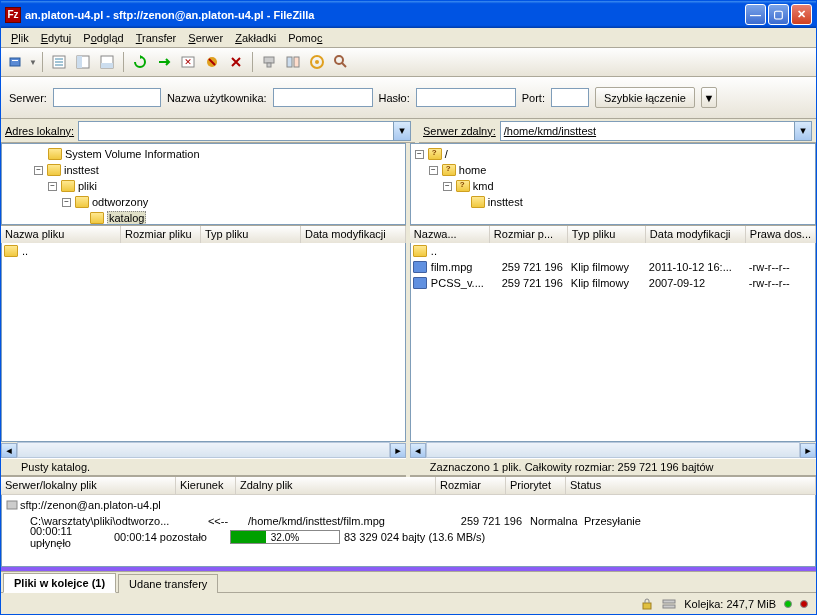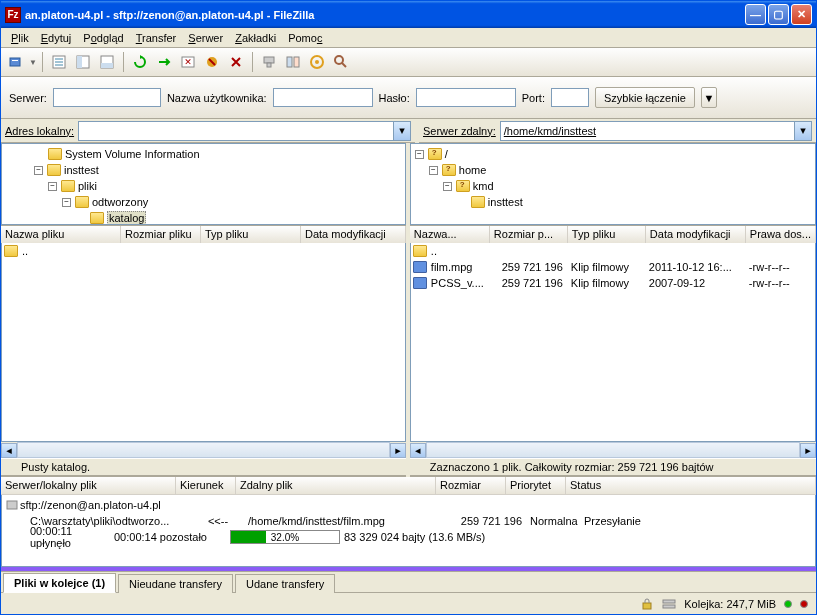--- a/index.html
+++ b/index.html
@@ -350,21 +350,20 @@
      <div class="progress-fill" style="width:32%"></div>
      <div class="progress-text">32.0%</div>
     </div>
     <span>83 329 024 bajty (13.6 MB/s)</span>
    </div>
   </div>
  </div>
 
  <div class="tabs">
   <div class="tab active">Pliki w kolejce (1)</div>
-  <div class="tab">Nieudane transfery</div>
   <div class="tab">Udane transfery</div>
  </div>
 
  <div class="statusbar">
   <svg width="14" height="14">
         <rect x="3" y="6" width="8" height="6" fill="#e0c040" stroke="#a08020"></rect>
         <path d="M5 6 V4 A2 2 0 0 1 9 4 V6" fill="none" stroke="#888"></path>
       </svg>
   <svg width="14" height="14">
         <rect x="1" y="3" width="12" height="3" fill="#ccc" stroke="#888"></rect>

